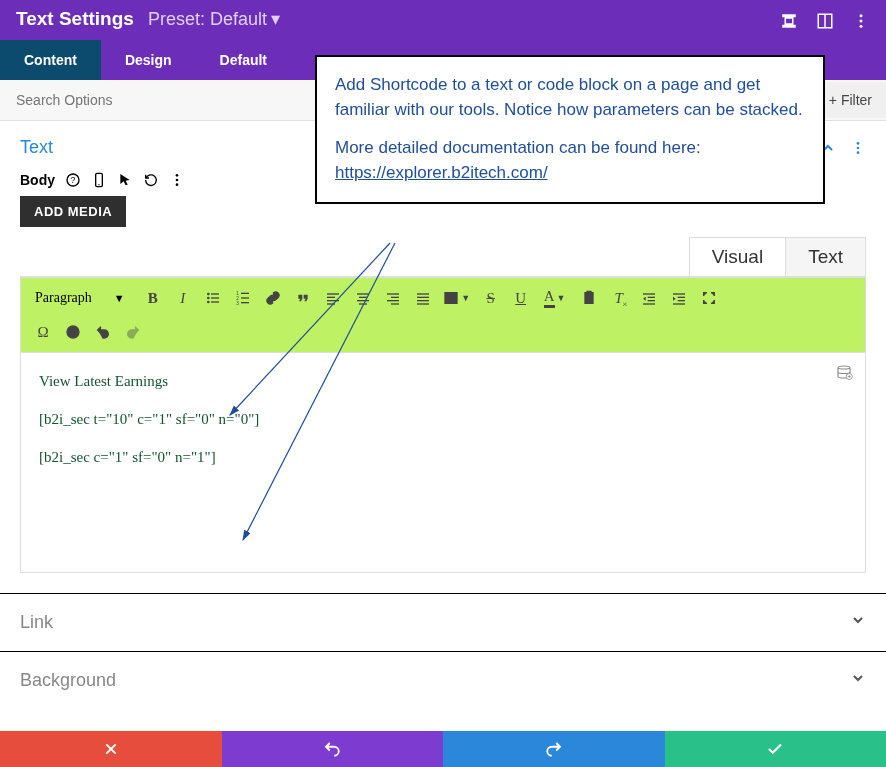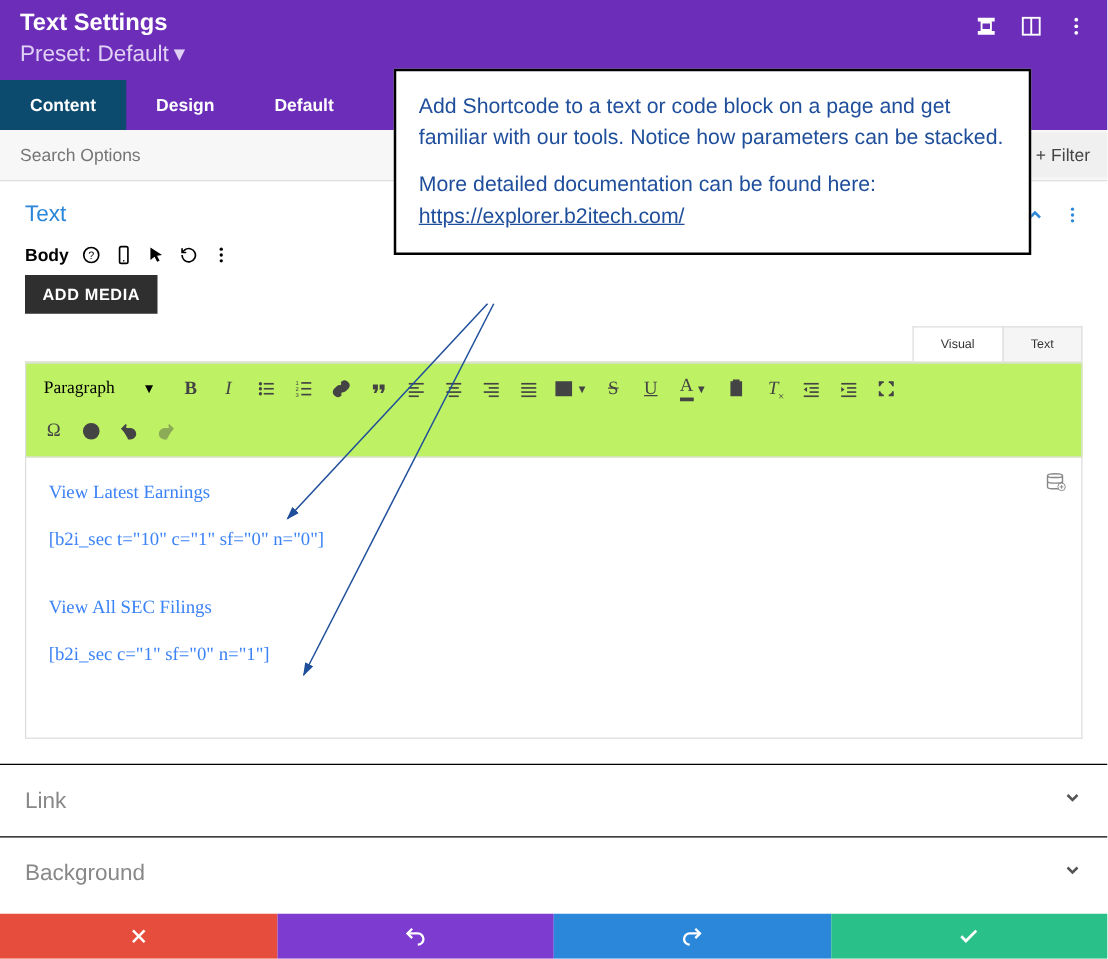--- a/index.html
+++ b/index.html
@@ -1,45 +1,45 @@
 <!DOCTYPE html>
 <html><head>
 <meta charset="utf-8">
 <style>
   * { box-sizing: border-box; margin: 0; padding: 0; }
   body { font-family: -apple-system, BlinkMacSystemFont, "Segoe UI", Helvetica, Arial, sans-serif; width: 886px; height: 767px; background: #fff; position: relative; overflow: hidden; }
   .header { background: #6c2eb9; color: #fff; padding: 8px 16px 10px; display: flex; justify-content: space-between; align-items: flex-start; }
-  .header-left { display: flex; flex-direction: column; gap: 2px; }
+  .header-left { display: flex; flex-direction: row; gap: 14px; }
   .header-title { font-size: 19px; font-weight: 600; }
   .header-preset { font-size: 18px; color: #e0d0f5; display: flex; align-items: center; gap: 4px; cursor: pointer; }
   .header-icons { display: flex; gap: 18px; align-items: center; padding-top: 4px; }
   .hicon { width: 18px; height: 18px; cursor: pointer; fill: #fff; }
   .tabs { background: #6c2eb9; display: flex; }
   .tab { padding: 12px 24px; color: #fff; font-size: 14px; font-weight: 600; cursor: pointer; }
   .tab.active { background: #0c4a6e; }
   .search-row { display: flex; align-items: center; border-bottom: 1px solid #e0e0e0; background: #f7f7f7; }
   .search-input { flex: 1; border: none; background: transparent; padding: 12px 16px; font-size: 14px; outline: none; color: #666; }
   .filter-btn { display: flex; align-items: center; gap: 4px; padding: 10px 14px; border-left: 1px solid #ddd; color: #444; font-size: 14px; cursor: pointer; background:#f0f0f0; }
   .section { padding: 16px 20px 0; }
   .section-title-row { display: flex; justify-content: space-between; align-items: center; margin-bottom: 14px; }
   .section-title { color: #2b87da; font-size: 18px; font-weight: 500; }
   .collapse-icons { display: flex; gap: 14px; color: #2b87da; }
   .body-row { display: flex; align-items: center; gap: 10px; margin-bottom: 8px; }
   .body-label { font-size: 14px; font-weight: 600; }
   .body-ico { width: 16px; height: 16px; cursor: pointer; }
   .add-media { background: #2f2f2f; color: #fff; border: none; padding: 8px 14px; font-size: 13px; font-weight: 700; letter-spacing: .5px; cursor: pointer; margin-bottom: 10px; }
   .editor-tabs { display: flex; justify-content: flex-end; border-bottom: 1px solid #ddd; }
-  .etab { padding: 8px 22px; font-size: 10px; border: 1px solid #ddd; border-bottom: none; background: #f5f5f5; cursor: pointer; margin-left: -1px; color:#333;}
+  .etab { padding: 8px 22px; font-size: 19px; border: 1px solid #ddd; border-bottom: none; background: #f5f5f5; cursor: pointer; margin-left: -1px; color:#333;}
   .etab.active { background: #fff; }
   .toolbar { background: #bef264; border: 1px solid #ddd; padding: 6px 8px; display: flex; flex-wrap: wrap; align-items: center; gap: 2px; }
   .para-sel { display: flex; align-items: center; gap: 8px; padding: 2px 6px; font-size: 14px; font-family: Georgia, serif; cursor: pointer; margin-right: 6px;}
   .tbtn { width: 28px; height: 28px; display: flex; align-items: center; justify-content: center; cursor: pointer; color: #444; border-radius: 2px; font-size: 15px;}
   .tbtn svg { width: 16px; height: 16px; fill: currentColor; }
   .tbtn .caret { font-size: 9px; margin-left: 2px; }
-  .editor-area { border: 1px solid #ddd; border-top: none; padding: 16px 18px 40px; font-family: Georgia, 'Times New Roman', serif; font-size: 15px; color: #3b82f6; line-height: 1.6; position: relative; min-height: 220px;}
+  .editor-area { border: 1px solid #ddd; border-top: none; padding: 16px 18px 40px; font-family: Georgia, 'Times New Roman', serif; font-size: 15px; color: #14532d; line-height: 1.6; position: relative; min-height: 220px;}
   .editor-area p { margin-bottom: 14px; }
   .paste-icon { position: absolute; right: 12px; top: 10px; width: 18px; height: 18px; fill: #888; cursor: pointer;}
   .accordion { border-top: 1px solid #000000; padding: 18px 20px; display: flex; justify-content: space-between; align-items: flex-start; cursor: pointer; }
   .accordion-title { color: #888; font-size: 18px; }
   .footer { position: absolute; bottom: 0; left: 0; right: 0; display: flex; height: 36px; }
   .fbtn { flex: 1; display: flex; align-items: center; justify-content: center; color: #fff; cursor: pointer; font-size: 16px;}
   .fbtn.cancel { background: #e64d3d; }
   .fbtn.undo { background: #7e3bd0; }
   .fbtn.redo { background: #2b87da; }
   .fbtn.save { background: #29c08a; }
@@ -295,21 +295,20 @@
   
   <div class="editor-area">
     <svg class="paste-icon" viewBox="0 0 24 24">
         <path d="M4 6c0-1 3-2 8-2s8 1 8 2-3 2-8 2-8-1-8-2zm0 6c0 1 3 2 8 2s8-1 8-2m-16 6c0 1 3 2 8 2s8-1 8-2M4 6v12m16-12v12" fill="none" stroke="#888" stroke-width="1.5"></path>
         <circle cx="19" cy="18" r="4" fill="#fff" stroke="#888"></circle>
         <line x1="19" y1="16" x2="19" y2="20" stroke="#888"></line>
         <line x1="17" y1="18" x2="21" y2="18" stroke="#888"></line>
       </svg>
     <p>View Latest Earnings</p>
     <p>[b2i_sec t="10" c="1" sf="0" n="0"]</p>
-    <p style="margin-top:30px">View All SEC Filings</p>
     <p>[b2i_sec  c="1" sf="0" n="1"]</p>
   </div>
 </div>
 
 <div class="accordion" style="margin-top:20px">
   <span class="accordion-title">Link</span>
   <svg class="chev" viewBox="0 0 24 24" fill="none" stroke="#555" stroke-width="3">
       <polyline points="6 9 12 15 18 9"></polyline>
     </svg>
 </div>

